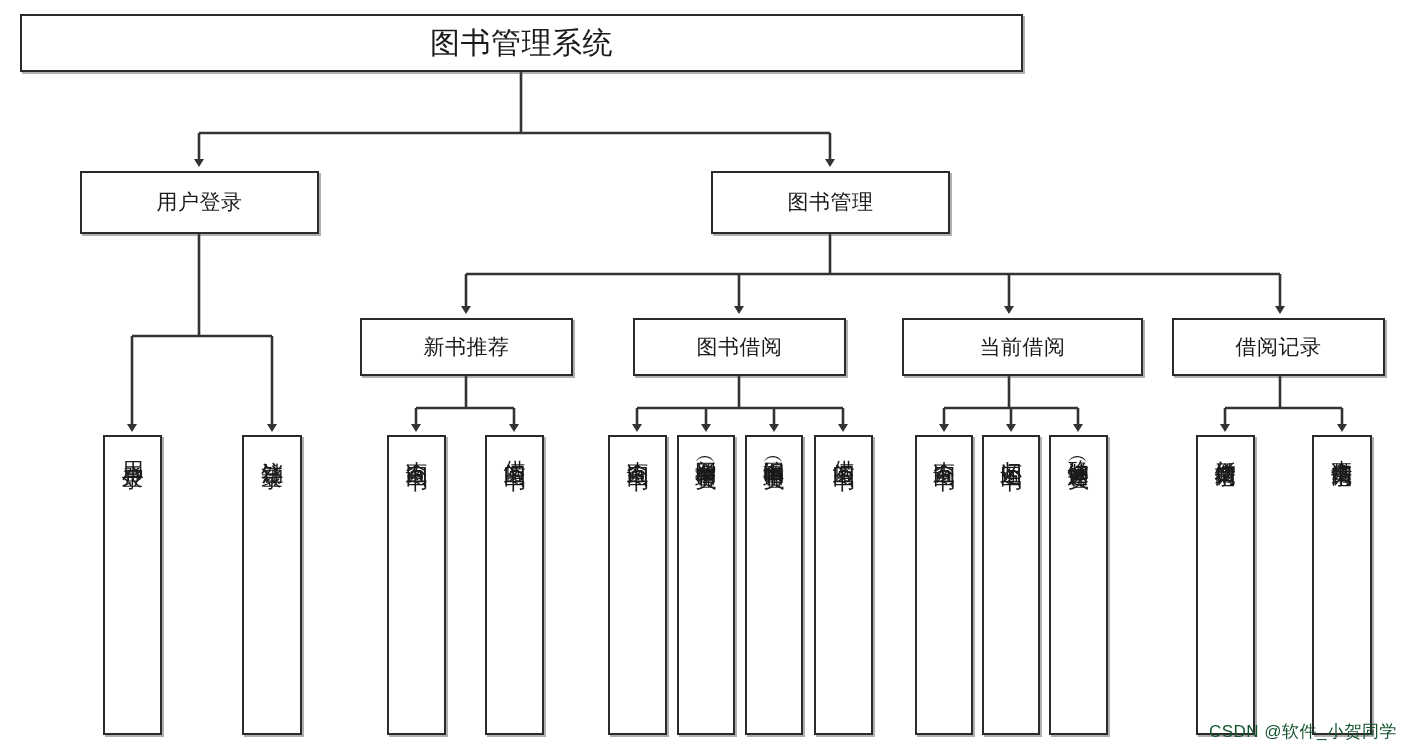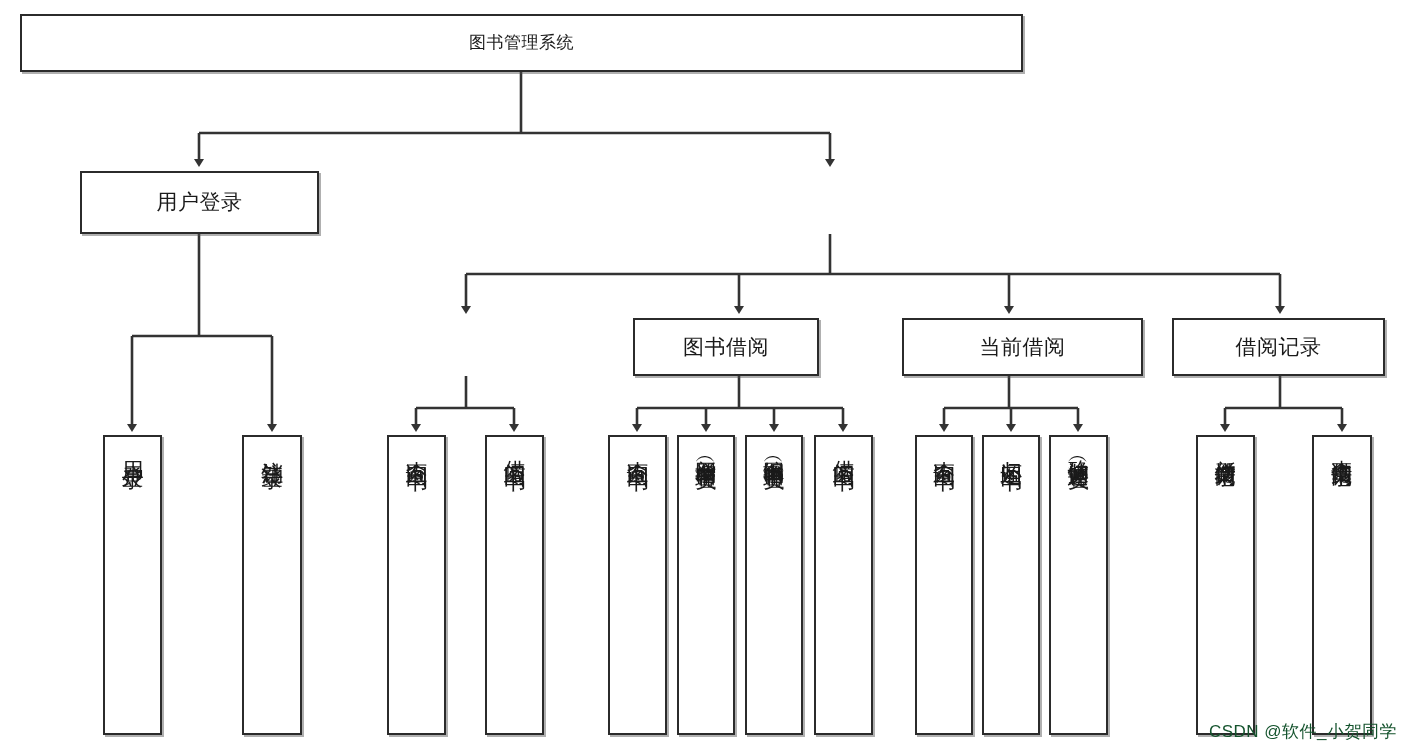--- a/index.html
+++ b/index.html
@@ -40,21 +40,21 @@
     display: block;
     text-align: center;
     line-height: 1.18;
     letter-spacing: 0.5px;
   }
   
   .h-node .lbl {
     font-size: 21px;
     writing-mode: horizontal-tb;
   }
-  .root .lbl { font-size: 17px; }
+  .root .lbl { font-size: 30px; }
   
   .v-node {
     padding: 6px 0 8px 0;
     align-items: flex-start;
     justify-content: center;
   }
   .v-node .lbl {
     writing-mode: vertical-rl;
     text-orientation: upright;
     font-size: 22px;
@@ -130,23 +130,29 @@
   </svg>
 
   <div class="node h-node root" style="left:20px; top:14px; width:1003px; height:58px;">
     <span class="lbl">图书管理系统</span>
   </div>
 
   <div class="node h-node" style="left:80px; top:171px; width:239px; height:63px;">
     <span class="lbl">用户登录</span>
   </div>
 
-
-
-  <div class="node h-node" style="left:633px; top:318px; width:186px; height:58px;">
+  <div class="node h-node" style="left:711px; top:171px; width:239px; height:63px;">
+    <span class="lbl">图书管理</span>
+  </div>
+
+  <div class="node h-node" style="left:360px; top:318px; width:213px; height:58px;">
+    <span class="lbl">新书推荐</span>
+  </div>
+
+  <div class="node h-node" style="left:633px; top:318px; width:213px; height:58px;">
     <span class="lbl">图书借阅</span>
   </div>
 
   <div class="node h-node" style="left:902px; top:318px; width:241px; height:58px;">
     <span class="lbl">当前借阅</span>
   </div>
 
   <div class="node h-node" style="left:1172px; top:318px; width:213px; height:58px;font-family:Liberation Serif, serif;">
     <span class="lbl">借阅记录</span>
   </div>

